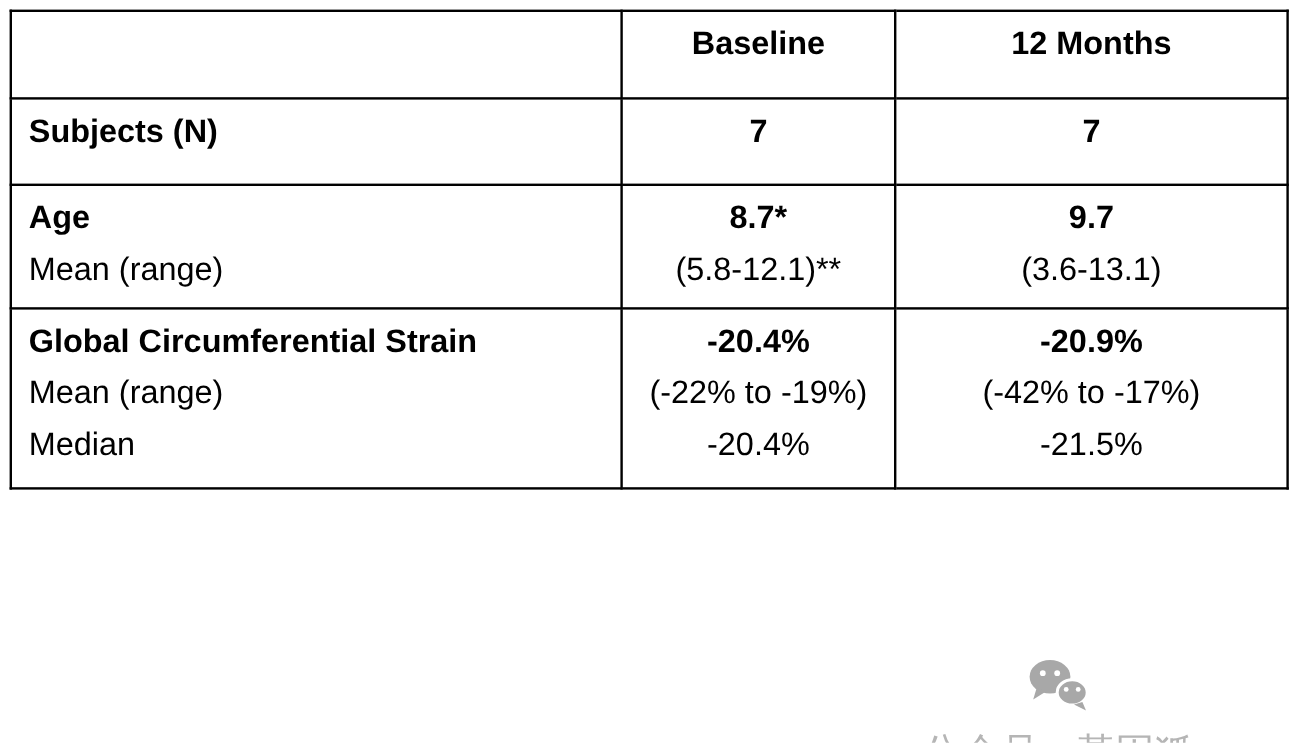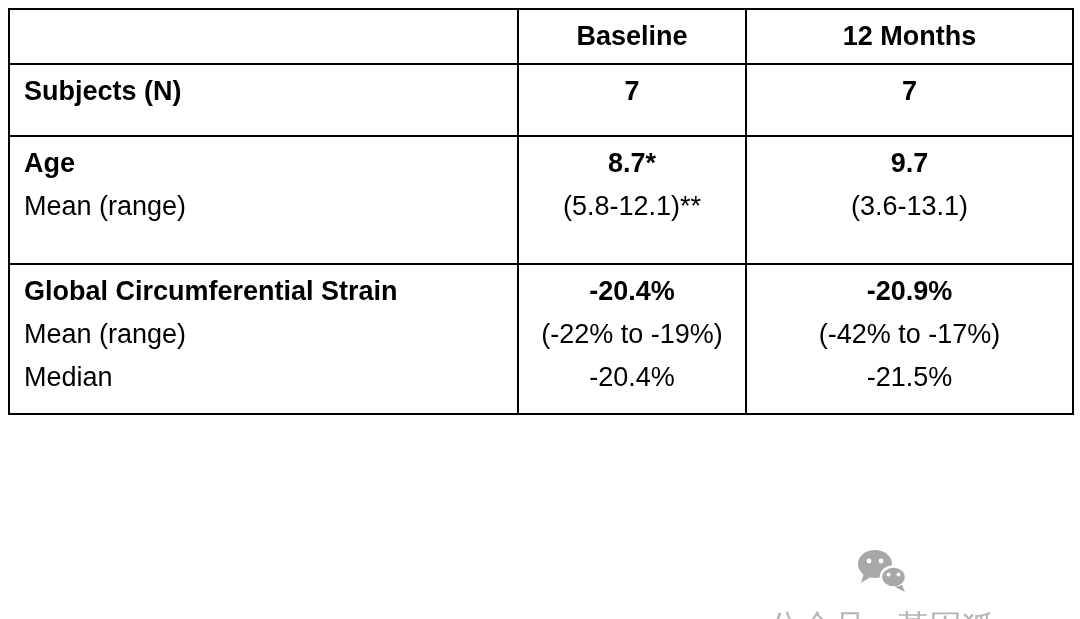--- a/index.html
+++ b/index.html
@@ -35,33 +35,33 @@
 <body>
 
 <table class="results">
   <colgroup>
     <col style="width:509px">
     <col style="width:228px">
     <col style="width:327px">
   </colgroup>
 
   <tbody>
-      <tr style="height:55px">
+      <tr style="height:73px">
     <td></td>
     <td class="val b">Baseline</td>
     <td class="val b">12 Months</td>
   </tr>
 
   <tr style="height:72px">
     <td class="b">Subjects (N)</td>
     <td class="val b">7</td>
     <td class="val b">7</td>
   </tr>
 
-  <tr style="height:128px">
+  <tr style="height:103px">
     <td>
       <div class="line b">Age</div>
       <div class="line">Mean (range)</div>
     </td>
     <td class="val">
       <div class="line b">8.7*</div>
       <div class="line">(5.8-12.1)**</div>
     </td>
     <td class="val">
       <div class="line b">9.7</div>

